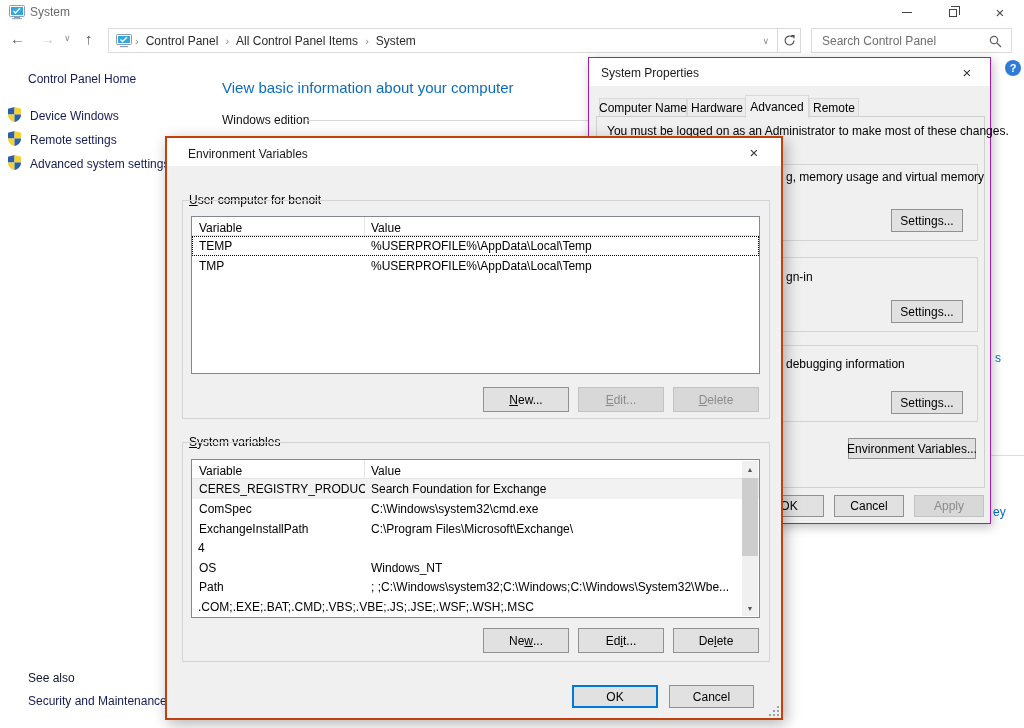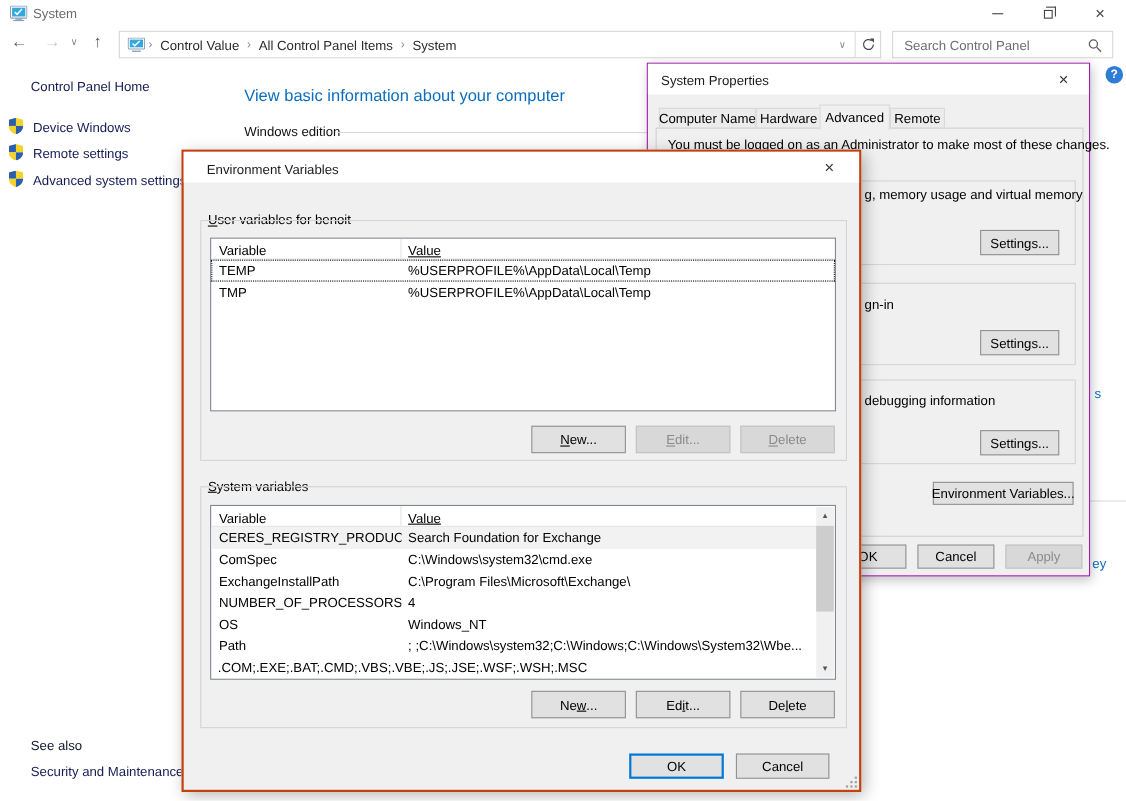--- a/index.html
+++ b/index.html
@@ -53,21 +53,21 @@
   .btn.dis { background:#d8d8d8; border-color:#c2c2c2; color:#8b8b8b; }
   .btn.default { border:2px solid #0078d7; }
   .mn { text-decoration:underline; }
 
   
   .gbox { position:absolute; border:1px solid #d4d4d4; }
   .glabel { position:absolute; background:#f0f0f0; padding:0 4px; white-space:nowrap; }
   .lview { position:absolute; background:#fff; border:1px solid #828790; overflow:hidden; }
   .lv-head { display:flex; border-bottom:1px solid #e5e5e5; }
   .lv-h1 { width:173px; padding:4px 0 0 7px; border-right:1px solid #e5e5e5; }
-  .lv-h2 { flex:1; padding:4px 0 0 6px;text-decoration:underline; }
+  .lv-h2 { flex:1; padding:4px 0 0 6px; }
   .lv-row { display:flex; white-space:nowrap; }
   .lv-c1 { width:173px; padding:3px 0 0 7px; overflow:hidden; }
   .lv-c2 { flex:1; padding:3px 0 0 6px; overflow:hidden; }
 
   
   .tab { position:absolute; top:40px; height:19px; background:#ececec; border:1px solid #d9d9d9; display:flex; align-items:center; justify-content:center; white-space:nowrap; }
   .tab.active { top:37px; height:23px; background:#f0f0f0; border-bottom:none; z-index:3; }
   .tabpage { position:absolute; left:7px; top:58px; width:389px; height:372px; border:1px solid #d0d0d0; background:#f0f0f0; }
 
   
@@ -105,21 +105,21 @@
 <span class="navarrow" style="left:85px">↑</span>
 
 <div class="addressbar">
   <svg style="margin-left:7px" width="16" height="14" viewBox="0 0 16 14">
     <rect x="0.5" y="0.5" width="15" height="10" rx="1" fill="#fff" stroke="#8aa0b4"></rect>
     <rect x="2" y="2" width="12" height="7" fill="#35a7e0"></rect>
     <path d="M4.5 5.5 l2 2 l4.5 -4.3" stroke="#fff" stroke-width="1.3" fill="none"></path>
     <rect x="4" y="12" width="8" height="1.2" fill="#8aa0b4"></rect>
   </svg>
   <span class="crumb-sep">›</span>
-  <span class="crumb">Control Value</span>
+  <span class="crumb">Control Panel</span>
   <span class="crumb-sep">›</span>
   <span class="crumb">All Control Panel Items</span>
   <span class="crumb-sep">›</span>
   <span class="crumb">System</span>
   <span style="margin-left:auto;margin-right:8px;font-size:9px;color:#8a8a8a">∨</span>
 </div>
 <div class="refreshbox">
   <svg width="13" height="13" viewBox="0 0 16 16">
     <path d="M13.5 8 A5.5 5.5 0 1 1 11.6 3.8" fill="none" stroke="#4a4a4a" stroke-width="1.4"></path>
     <path d="M9.5 1.2 L14.2 1.2 L14.2 5.9 Z" fill="#4a4a4a"></path>
@@ -211,21 +211,21 @@
   <div class="btn" style="left:245px;top:437px;width:70px;height:22px">Cancel</div>
   <div class="btn dis" style="left:325px;top:437px;width:70px;height:22px">Apply</div>
 </div>
 
 <div class="dialog" style="left:165px;top:136px;width:618px;height:584px;border:2px solid #c2410c;box-shadow:3px 4px 14px rgba(0,0,0,0.3);z-index:10">
   <div class="dlg-title">
     <span class="dlg-title-text" style="left:21px;top:9px">Environment Variables</span>
     <div class="dlg-close" style="right:10px">×</div>
   </div>
 
-  <span class="glabel" style="left:18px;top:55px"><span class="mn">U</span><span>ser variables for benoit</span></span>
+  <span class="glabel" style="left:18px;top:55px"><span class="mn">U</span><span>ser computer for benoit</span></span>
   <div class="gbox" style="left:15px;top:62px;width:588px;height:219px"></div>
 
   <div class="lview" style="left:24px;top:78px;width:569px;height:158px">
     <div class="lv-head">
       <div class="lv-h1">Variable</div>
       <div class="lv-h2">Value</div>
     </div>
     <div class="lv-row" style="height:20px;outline:1px dotted #000;outline-offset:-1px">
       <div class="lv-c1">TEMP</div>
       <div class="lv-c2">%USERPROFILE%\AppData\Local\Temp</div>
@@ -266,21 +266,20 @@
     </div>
     <div class="lv-row" style="height:19.5px">
       <div class="lv-c1">ComSpec</div>
       <div class="lv-c2">C:\Windows\system32\cmd.exe</div>
     </div>
     <div class="lv-row" style="height:19.5px">
       <div class="lv-c1">ExchangeInstallPath</div>
       <div class="lv-c2">C:\Program Files\Microsoft\Exchange\</div>
     </div>
     <div class="lv-row" style="height:19.5px">
-      <div class="lv-c1">NUMBER_OF_PROCESSORS</div>
       <div class="lv-c2">4</div>
     </div>
     <div class="lv-row" style="height:19.5px">
       <div class="lv-c1">OS</div>
       <div class="lv-c2">Windows_NT</div>
     </div>
     <div class="lv-row" style="height:19.5px">
       <div class="lv-c1">Path</div>
       <div class="lv-c2" style="padding-right:18px">; ;C:\Windows\system32;C:\Windows;C:\Windows\System32\Wbe...</div>
     </div>

